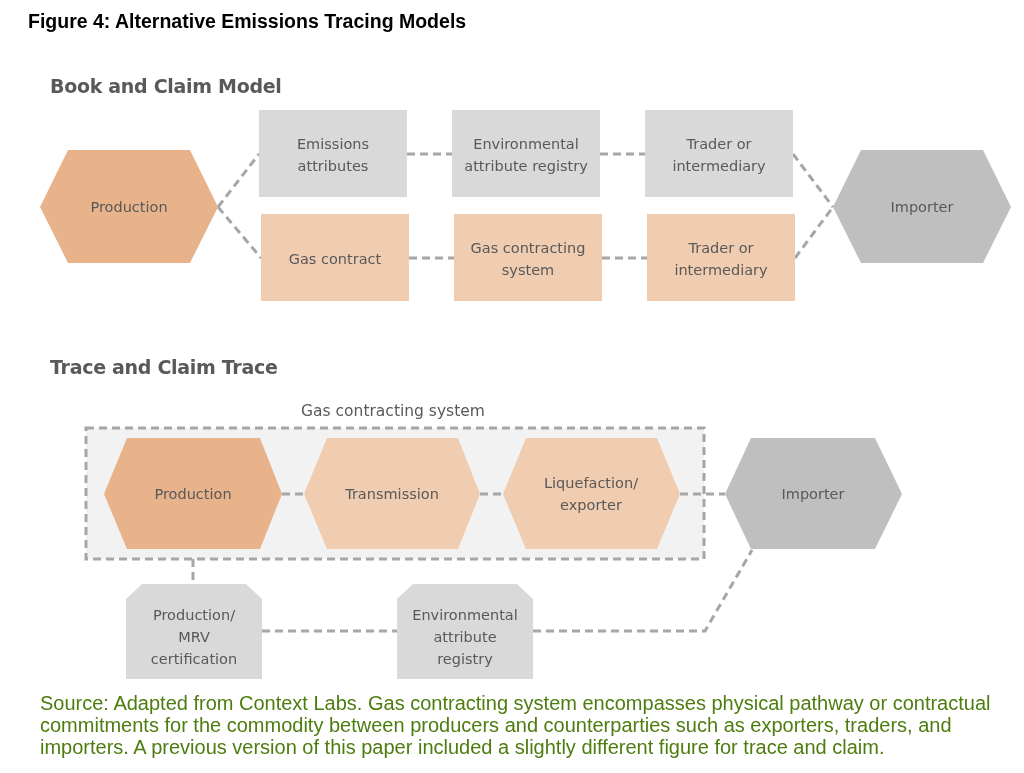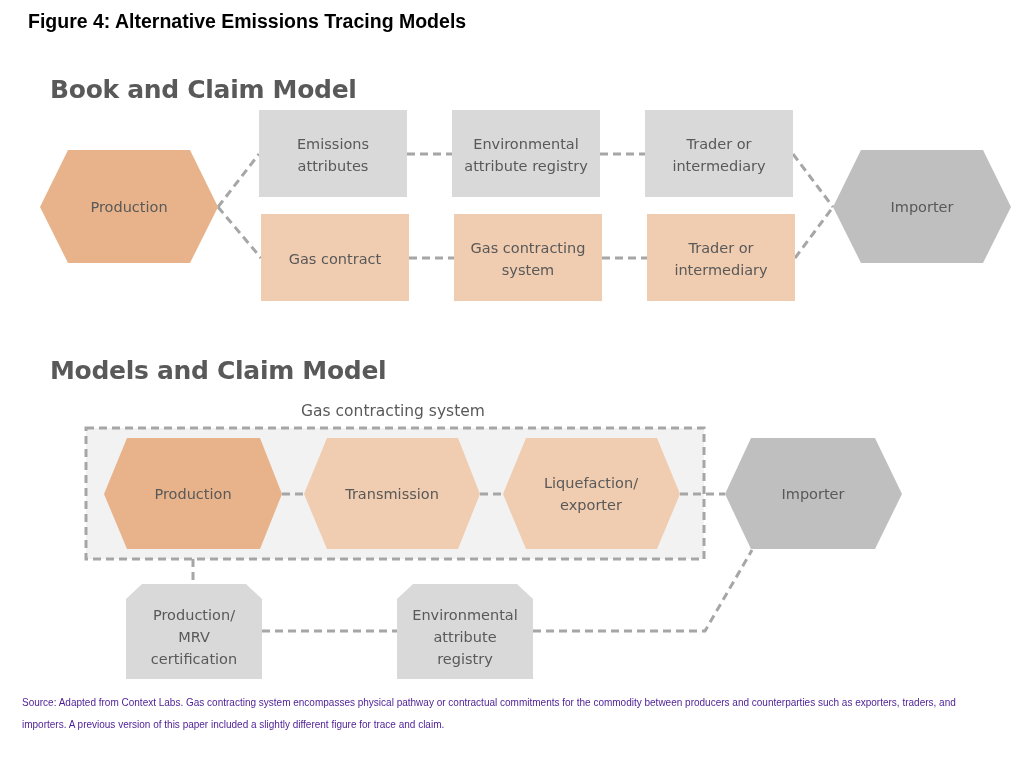--- a/index.html
+++ b/index.html
@@ -1,28 +1,28 @@
 <!DOCTYPE html>
 <html><head>
   <meta charset="utf-8">
   <style>
     html, body { margin: 0; padding: 0; background: #ffffff; }
     body { width: 1024px; height: 773px; position: relative; overflow: hidden; font-family: "Liberation Sans", sans-serif; }
     .fig-title { position: absolute; left: 28px; top: 10px; font-family: "Liberation Sans", sans-serif; font-weight: bold; font-size: 19.5px; color: #000; }
-    .section-title { position: absolute; font-family: "DejaVu Sans", sans-serif; font-weight: bold; font-size: 25px; color: #595959; letter-spacing: -0.3px; }
+    .section-title { position: absolute; font-family: "DejaVu Sans", sans-serif; font-weight: bold; font-size: 19px; color: #595959; letter-spacing: -0.3px; }
     svg.diagram { position: absolute; left: 0; top: 0; }
     svg text { font-family: "DejaVu Sans", sans-serif; font-size: 14.5px; fill: #595959; }
-    .source { position: absolute; left: 22px; top: 692px; width: 980px; font-family: "Liberation Sans", sans-serif; font-size: 10px; line-height: 22px; color: #4c1d95; }
+    .source { position: absolute; left: 40px; top: 692px; width: 980px; font-family: "Liberation Sans", sans-serif; font-size: 20px; line-height: 22px; color: #4d7c0f; }
   </style>
 </head>
 <body>
 
 <div class="fig-title">Figure 4: Alternative Emissions Tracing Models</div>
 <div class="section-title" style="left:50px; top:75px;">Book and Claim Model</div>
-<div class="section-title" style="left:50px; top:356px;">Models and Claim Model</div>
+<div class="section-title" style="left:50px; top:356px;">Trace and Claim Trace</div>
 
 <svg class="diagram" width="1024" height="773" viewBox="0 0 1024 773">
 
   <g stroke="#a6a6a6" stroke-width="3" stroke-dasharray="8,5" fill="none">
     <line x1="218" y1="207" x2="259" y2="154"></line>
     <line x1="218" y1="207" x2="261" y2="258"></line>
     <line x1="407" y1="154" x2="452" y2="154"></line>
     <line x1="600" y1="154" x2="645" y2="154"></line>
     <line x1="409" y1="258" x2="454" y2="258"></line>
     <line x1="602" y1="258" x2="647" y2="258"></line>

